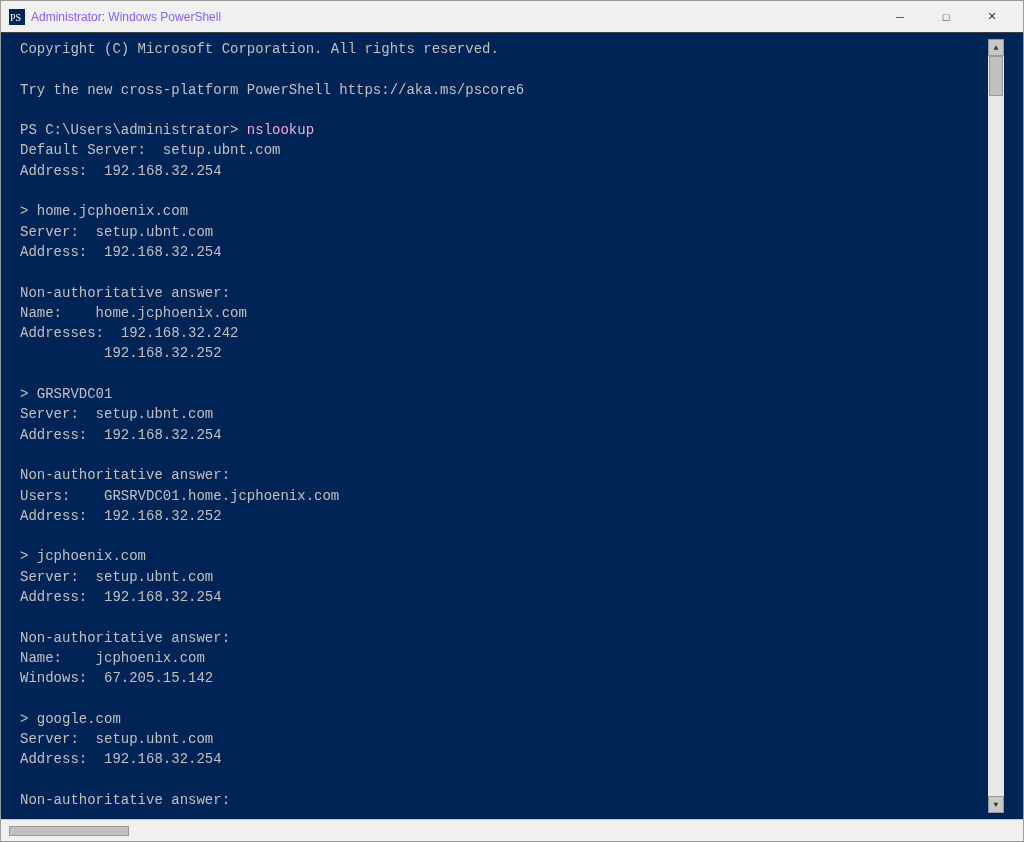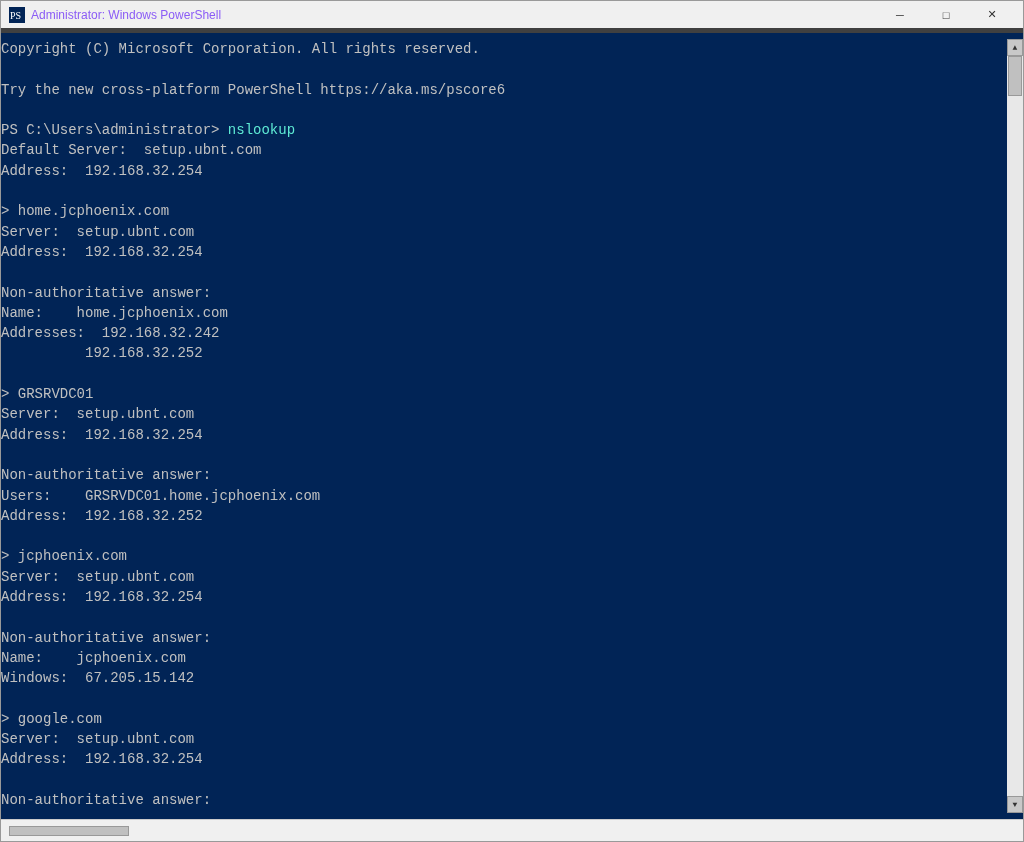--- a/index.html
+++ b/index.html
@@ -7,21 +7,21 @@
 
     .window { width: 1024px; height: 842px; display: flex; flex-direction: column; border: 1px solid #999; }
 
     .titlebar {
       background: #f0f0f0;
       height: 32px;
       display: flex;
       align-items: center;
       padding: 0 8px;
       flex-shrink: 0;
-      border-bottom: 5px solid #404040;
+      border-bottom: 1px solid #404040;
     }
 
     .titlebar-icon {
       width: 16px; height: 16px; margin-right: 6px; flex-shrink: 0;
       display: flex; align-items: center; justify-content: center;
     }
 
     .titlebar-icon svg { width: 16px; height: 16px; }
 
     .titlebar-title {
@@ -41,21 +41,21 @@
       border: none; background: transparent;
     }
 
     .console-area {
       flex: 1;
       background: #012456;
       color: #c0c0c0;
       font-family: 'Consolas', 'Courier New', monospace;
       font-size: 14px;
       line-height: 1.45;
-      padding: 6px 0;
+      padding: 6px 19px;
       overflow: hidden;
       display: flex;
       flex-direction: row;
     }
 
     .console-content {
       flex: 1;
       overflow: hidden;
       white-space: pre;
     }
@@ -104,21 +104,21 @@
       flex-shrink: 0;
     }
 
     .statusbar-indicator {
       width: 120px;
       height: 10px;
       background: #c0c0c0;
       border: 1px solid #999;
     }
 
-    .cmd-yellow { color: #5eead4; text-align: center; }
+    .cmd-yellow { color: #f9a8d4; text-align: center; }
     .cmd-default { color: #c0c0c0; }
   </style>
 </head>
 <body>
 
 <div class="window">
 
   <div class="titlebar">
     <div class="titlebar-icon">
 

